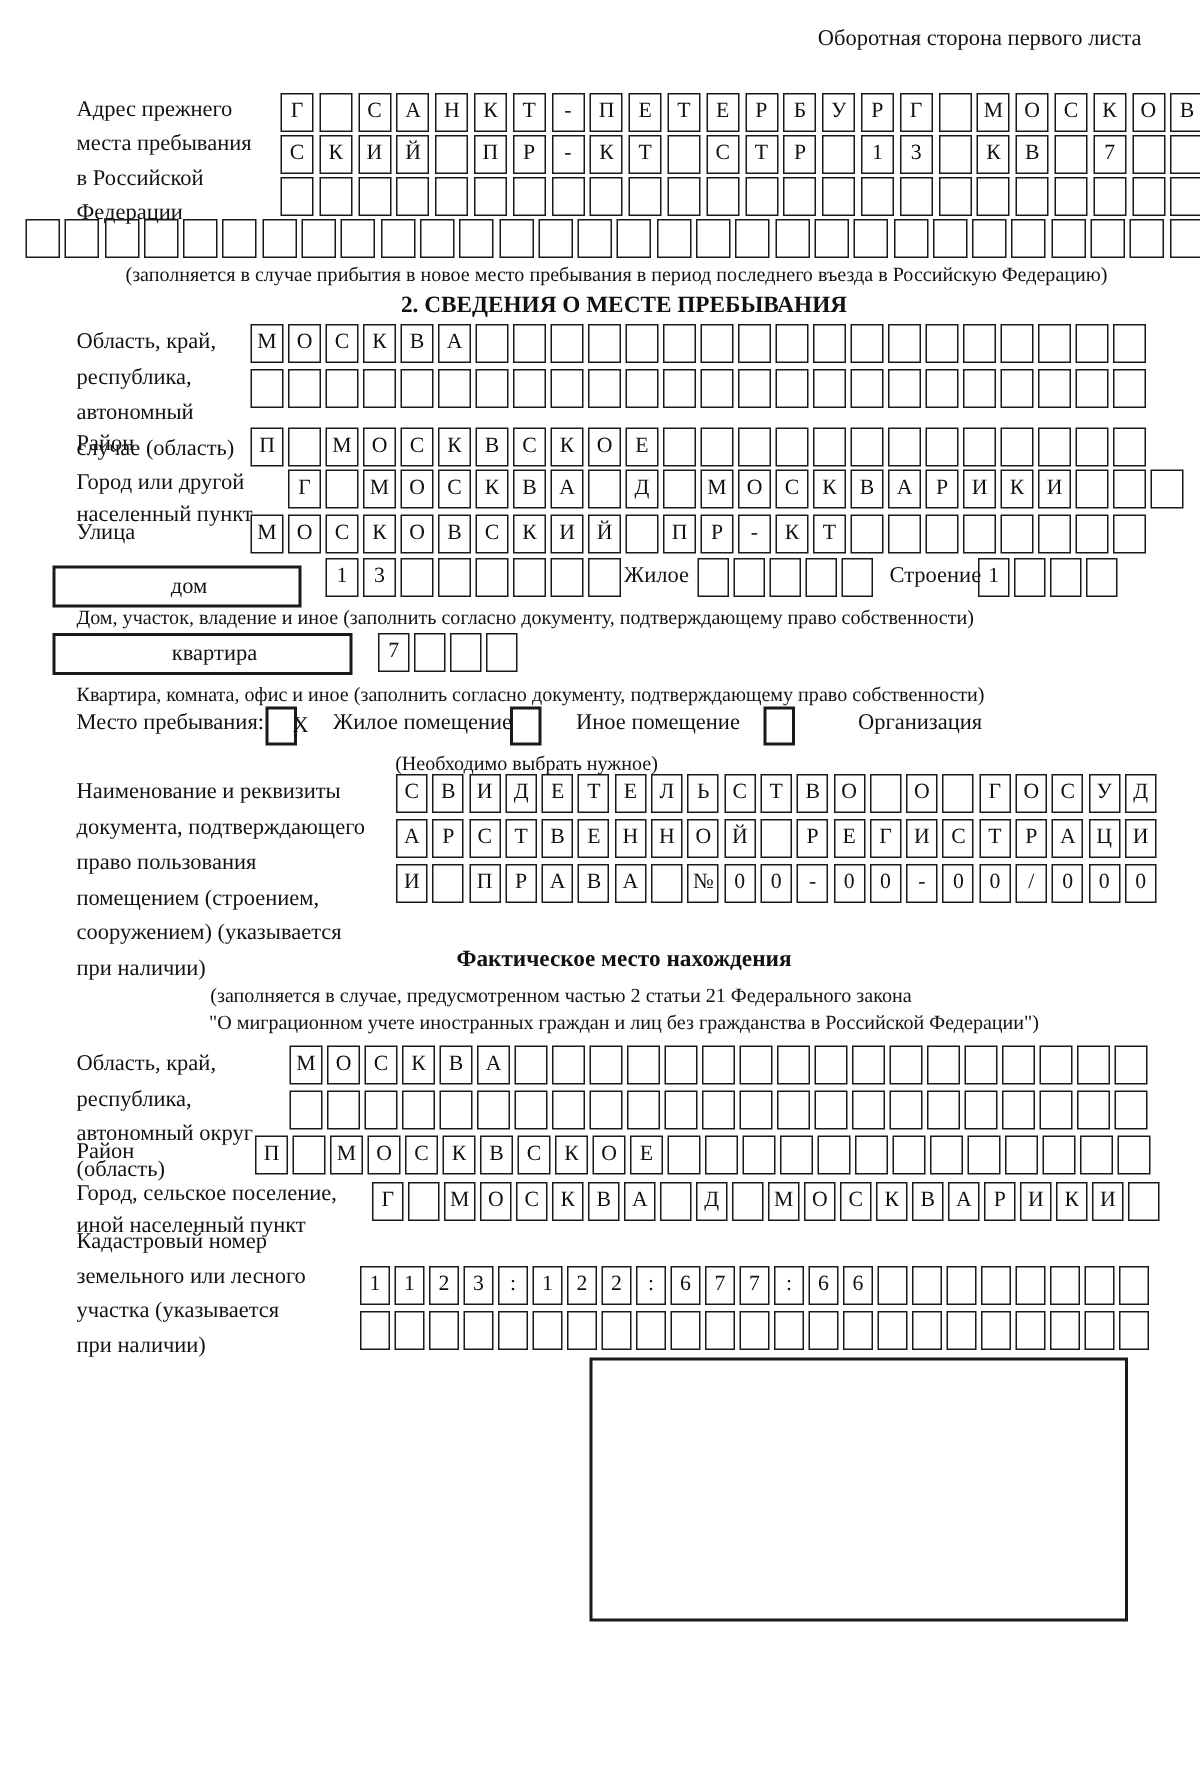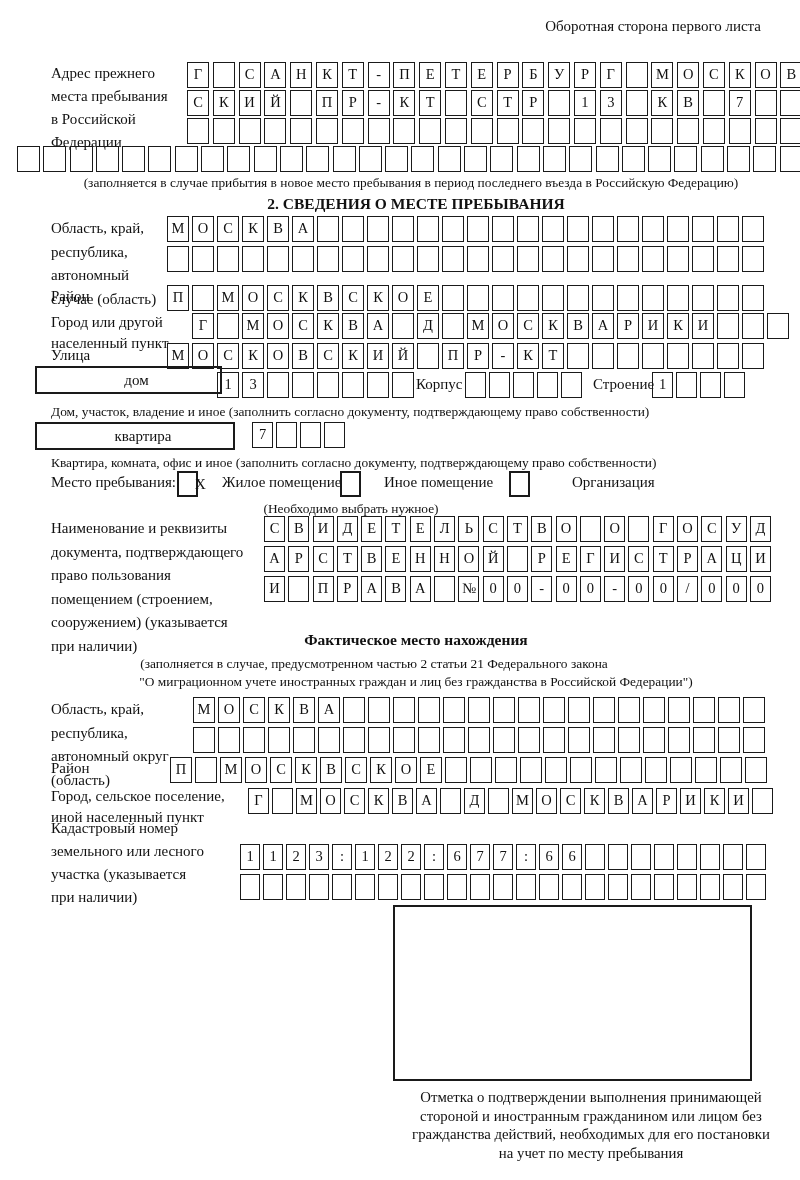--- a/index.html
+++ b/index.html
@@ -61,23 +61,23 @@
 
   <div class="abs lbl" style="left:35px;top:312px;line-height:21px">
     <div>Город или другой</div>
     <div>населенный пункт</div>
   </div>
   <div class="row p25" style="left:180px;top:313px"><span class="cell">Г</span><span class="cell"></span><span class="cell">М</span><span class="cell">О</span><span class="cell">С</span><span class="cell">К</span><span class="cell">В</span><span class="cell">А</span><span class="cell"></span><span class="cell">Д</span><span class="cell"></span><span class="cell">М</span><span class="cell">О</span><span class="cell">С</span><span class="cell">К</span><span class="cell">В</span><span class="cell">А</span><span class="cell">Р</span><span class="cell">И</span><span class="cell">К</span><span class="cell">И</span><span class="cell"></span><span class="cell"></span><span class="cell"></span></div>
 
   <div class="abs lbl" style="left:35px;top:347px">Улица</div>
   <div class="row p25" style="left:155px;top:343px"><span class="cell">М</span><span class="cell">О</span><span class="cell">С</span><span class="cell">К</span><span class="cell">О</span><span class="cell">В</span><span class="cell">С</span><span class="cell">К</span><span class="cell">И</span><span class="cell">Й</span><span class="cell"></span><span class="cell">П</span><span class="cell">Р</span><span class="cell">-</span><span class="cell">К</span><span class="cell">Т</span><span class="cell"></span><span class="cell"></span><span class="cell"></span><span class="cell"></span><span class="cell"></span><span class="cell"></span><span class="cell"></span><span class="cell"></span></div>
 
-  <div class="abs namebox" style="left:35px;top:366px;width:187px">дом</div>
+  <div class="abs namebox" style="left:35px;top:377px;width:166px">дом</div>
   <div class="row p25" style="left:205px;top:372px"><span class="cell">1</span><span class="cell">3</span><span class="cell"></span><span class="cell"></span><span class="cell"></span><span class="cell"></span><span class="cell"></span><span class="cell"></span></div>
-  <div class="abs lbl" style="left:400px;top:376px">Корпус</div>
+  <div class="abs lbl" style="left:400px;top:376px">Жилое</div>
   <div class="row p24" style="left:453px;top:372px"><span class="cell"></span><span class="cell"></span><span class="cell"></span><span class="cell"></span><span class="cell"></span></div>
   <div class="abs lbl" style="left:577px;top:376px">Строение</div>
   <div class="row p24" style="left:640px;top:372px"><span class="cell">1</span><span class="cell"></span><span class="cell"></span><span class="cell"></span></div>
   <div class="abs note" style="left:35px;top:404px">Дом, участок, владение и иное (заполнить согласно документу, подтверждающему право собственности)</div>
 
   <div class="abs namebox" style="left:35px;top:422px;width:200px">квартира</div>
   <div class="row p24" style="left:240px;top:422px"><span class="cell">7</span><span class="cell"></span><span class="cell"></span><span class="cell"></span></div>
   <div class="abs note" style="left:35px;top:455px">Квартира, комната, офис и иное (заполнить согласно документу, подтверждающему право собственности)</div>
 
   <div class="abs lbl" style="left:35px;top:474px">Место пребывания:</div>
@@ -126,20 +126,14 @@
   <div class="abs lbl" style="left:35px;top:817px;line-height:23px">
     <div>Кадастровый номер</div>
     <div>земельного или лесного</div>
     <div>участка (указывается</div>
     <div>при наличии)</div>
   </div>
   <div class="row p23" style="left:228px;top:844px"><span class="cell">1</span><span class="cell">1</span><span class="cell">2</span><span class="cell">3</span><span class="cell">:</span><span class="cell">1</span><span class="cell">2</span><span class="cell">2</span><span class="cell">:</span><span class="cell">6</span><span class="cell">7</span><span class="cell">7</span><span class="cell">:</span><span class="cell">6</span><span class="cell">6</span><span class="cell"></span><span class="cell"></span><span class="cell"></span><span class="cell"></span><span class="cell"></span><span class="cell"></span><span class="cell"></span><span class="cell"></span></div>
   <div class="row p23" style="left:228px;top:874px"><span class="cell"></span><span class="cell"></span><span class="cell"></span><span class="cell"></span><span class="cell"></span><span class="cell"></span><span class="cell"></span><span class="cell"></span><span class="cell"></span><span class="cell"></span><span class="cell"></span><span class="cell"></span><span class="cell"></span><span class="cell"></span><span class="cell"></span><span class="cell"></span><span class="cell"></span><span class="cell"></span><span class="cell"></span><span class="cell"></span><span class="cell"></span><span class="cell"></span><span class="cell"></span></div>
 
   <div class="abs stamp" style="left:393px;top:905px;width:359px;height:176px"></div>
-  <div class="abs center" style="left:385px;top:1088px;width:380px;font-size:14.8px;line-height:18.5px">
-    <div>Отметка о подтверждении выполнения принимающей</div>
-    <div>стороной и иностранным гражданином или лицом без</div>
-    <div>гражданства действий, необходимых для его постановки</div>
-    <div>на учет по месту пребывания</div>
-  </div>
 
 </div>
 
 </body></html>

